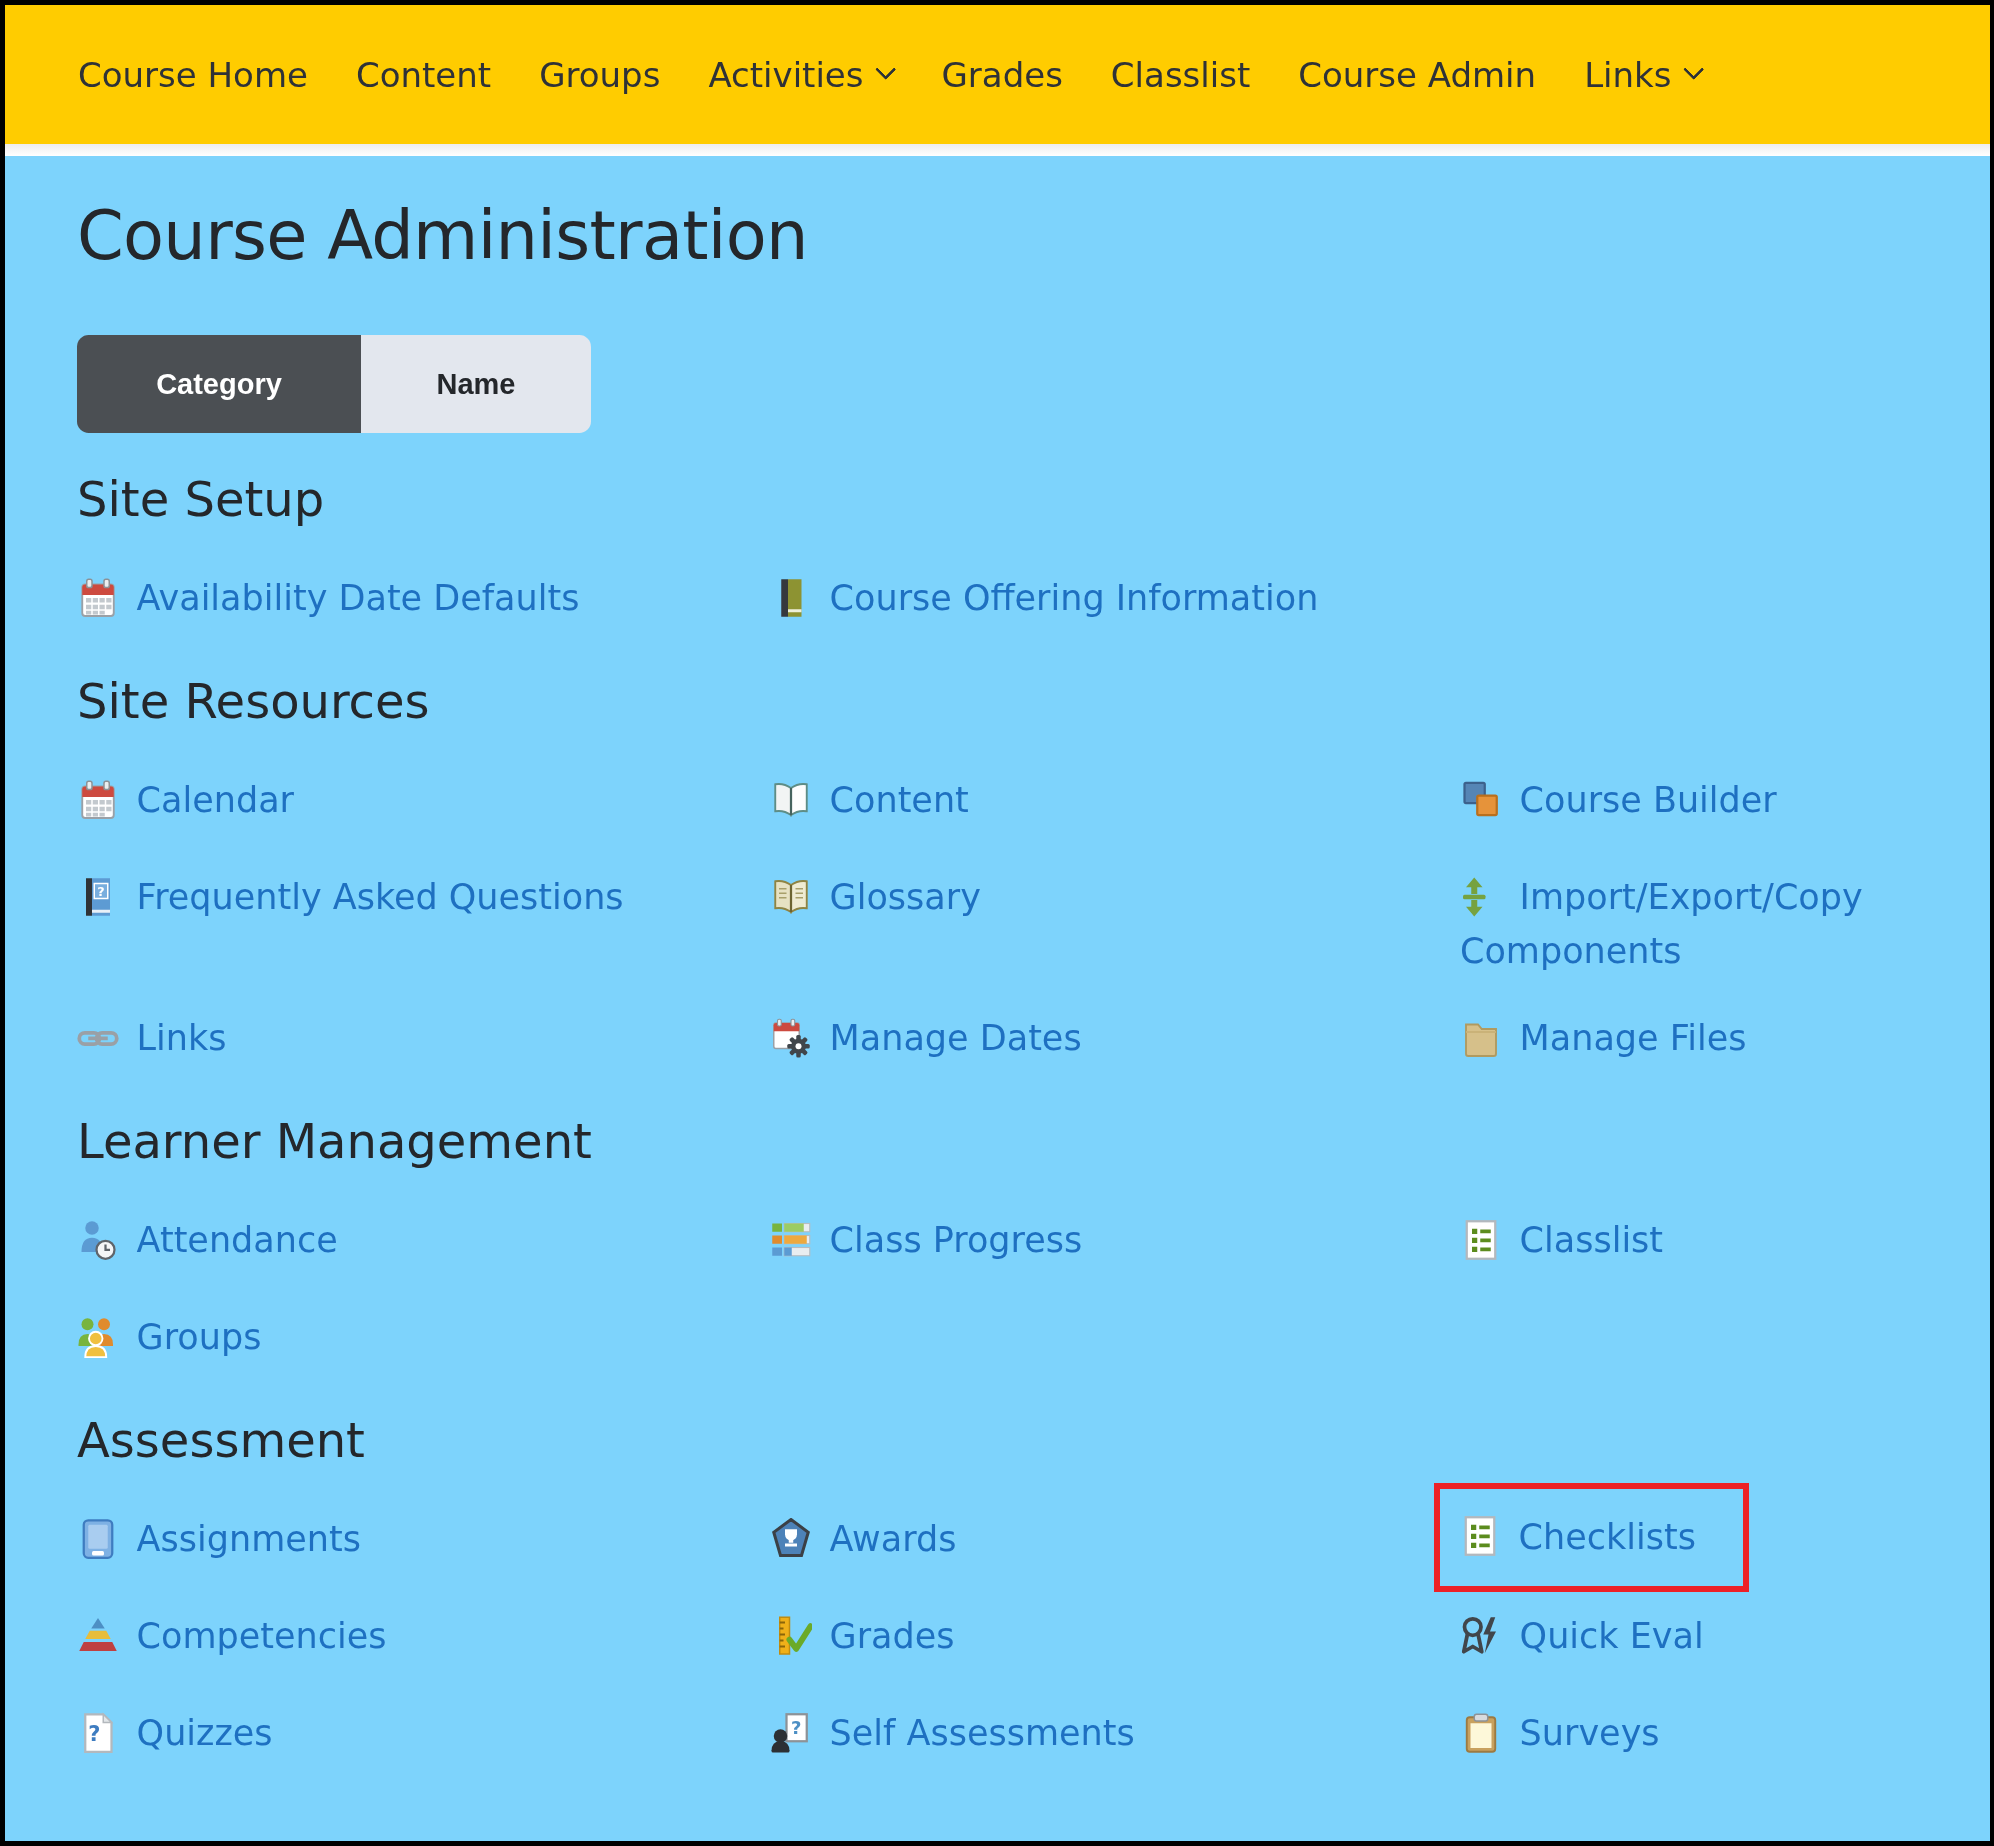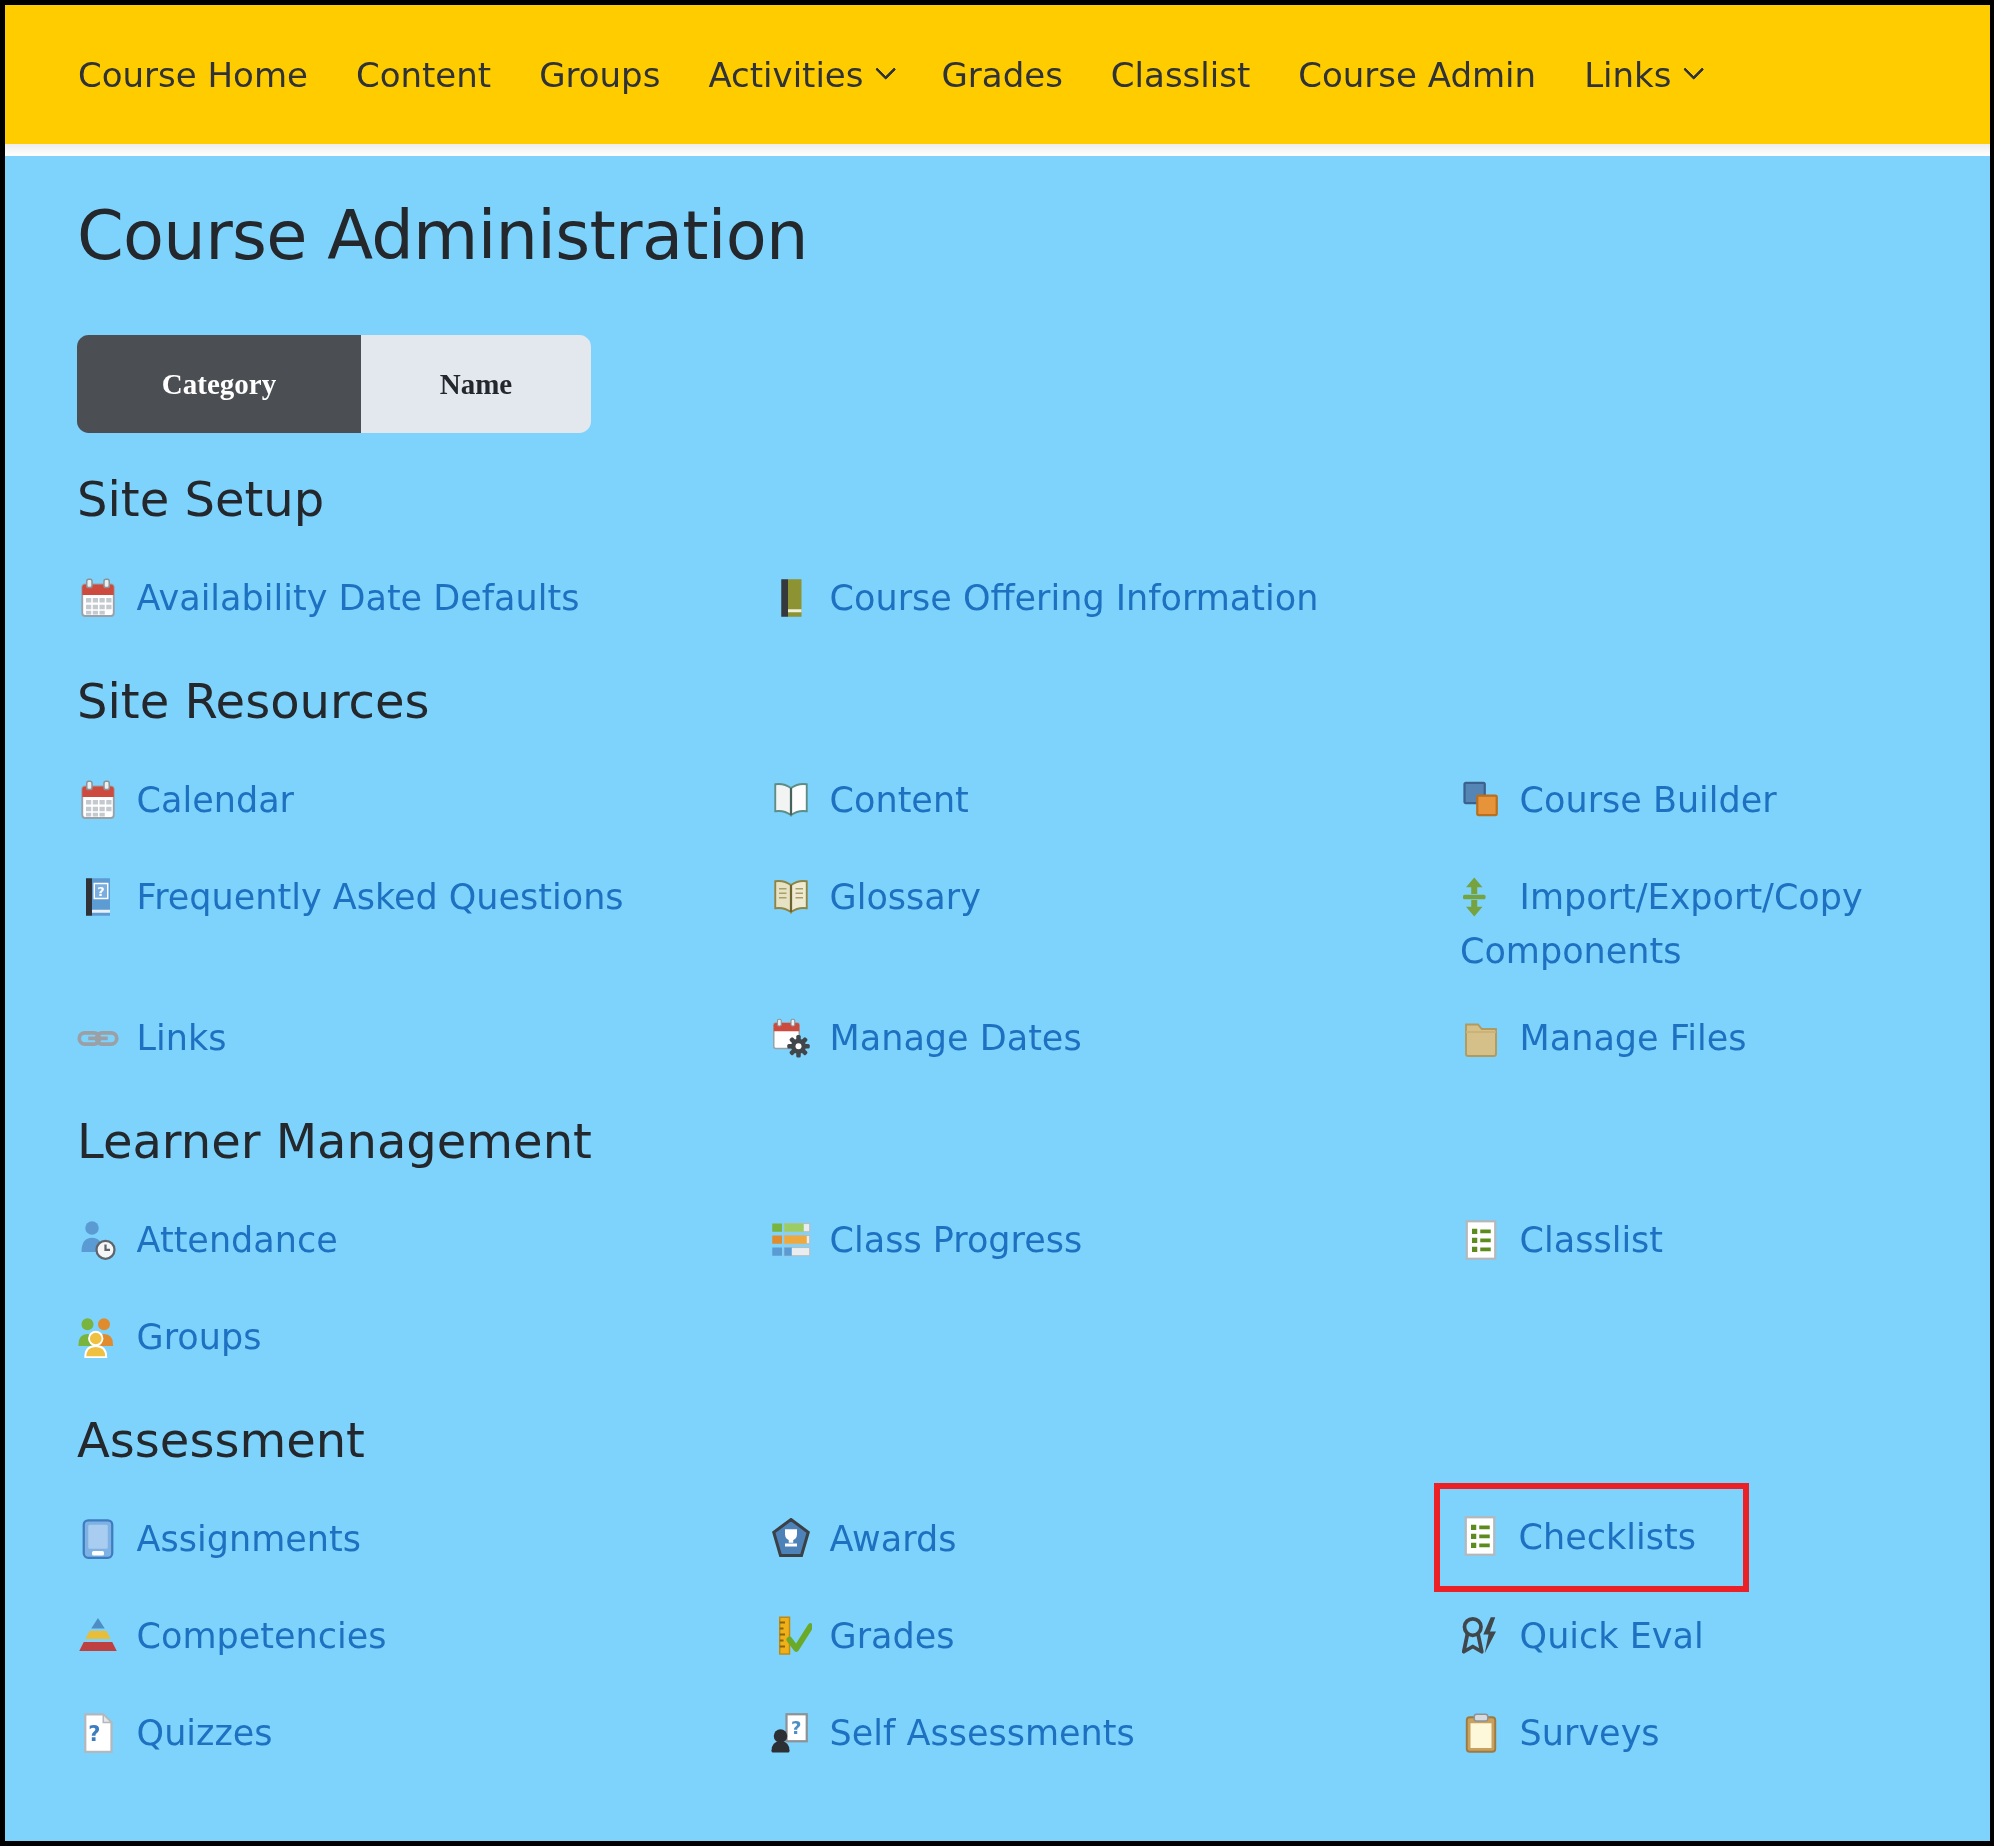--- a/index.html
+++ b/index.html
@@ -5,21 +5,21 @@
   html,body{margin:0;padding:0;background:#fff;}
   body{width:1995px;height:1846px;font-family:"DejaVu Sans","Liberation Sans",sans-serif;}
   .frame{box-sizing:border-box;width:1995px;height:1846px;border:5.9px solid #000;overflow:hidden;background:#7dd3fc;}
   .navbar{height:139px;background:#FFCC00;display:flex;align-items:center;gap:48px;padding:0 29px 0 73px;position:relative;}
   .navbar::after{content:"";position:absolute;left:0;right:0;top:139px;height:11.7px;background:linear-gradient(#ededed,#ffffff);}
   .nav-item{color:#2f3237;text-decoration:none;font-size:34px;display:flex;align-items:center;white-space:nowrap;}
   .chev{display:inline-block;width:12.4px;height:12.4px;border-right:3.7px solid #2f3237;border-bottom:3.7px solid #2f3237;border-radius:1.5px;transform:rotate(45deg);margin-left:14.6px;margin-bottom:8.8px;}
   main{padding:15px 44px 0 72px;}
   h1{font-size:67px;font-weight:400;color:#24272b;margin:38px 0 0;letter-spacing:-0.7px;}
   .toggle{display:inline-flex;margin-top:60px;}
-  .seg{height:98px;border:none;font-family:Liberation Serif, serif;font-size:29px;font-weight:700;cursor:pointer;padding:0;}
+  .seg{height:98px;border:none;font-family:Liberation Sans, sans-serif;font-size:29px;font-weight:700;cursor:pointer;padding:0;}
   .seg.selected{background:#4b4f53;color:#ffffff;width:284px;border-radius:11.7px 0 0 11.7px;}
   .seg.unselected{background:#e3e7ee;color:#24272b;width:230px;border-radius:0 11.7px 11.7px 0;}
   h2{font-size:48px;font-weight:400;color:#24272b;margin:38px 0 44px;}
   .grid{display:grid;grid-template-columns:693px 690px 505px;row-gap:33px;}
   .cell{min-height:64px;}
   .tool-link{color:#1e70c1;font-size:35px;line-height:54px;text-decoration:none;display:block;}
   .icon{display:inline-block;width:42px;height:42px;vertical-align:-8.8px;margin-right:17.6px;}
   .icon svg{width:100%;height:100%;display:block;}
   .highlight{display:inline-block;width:max-content;border:6.6px solid #ec2127;padding:20.5px 47px 22px 19px;margin:-29px 0 -38px -26px;}
 </style>

